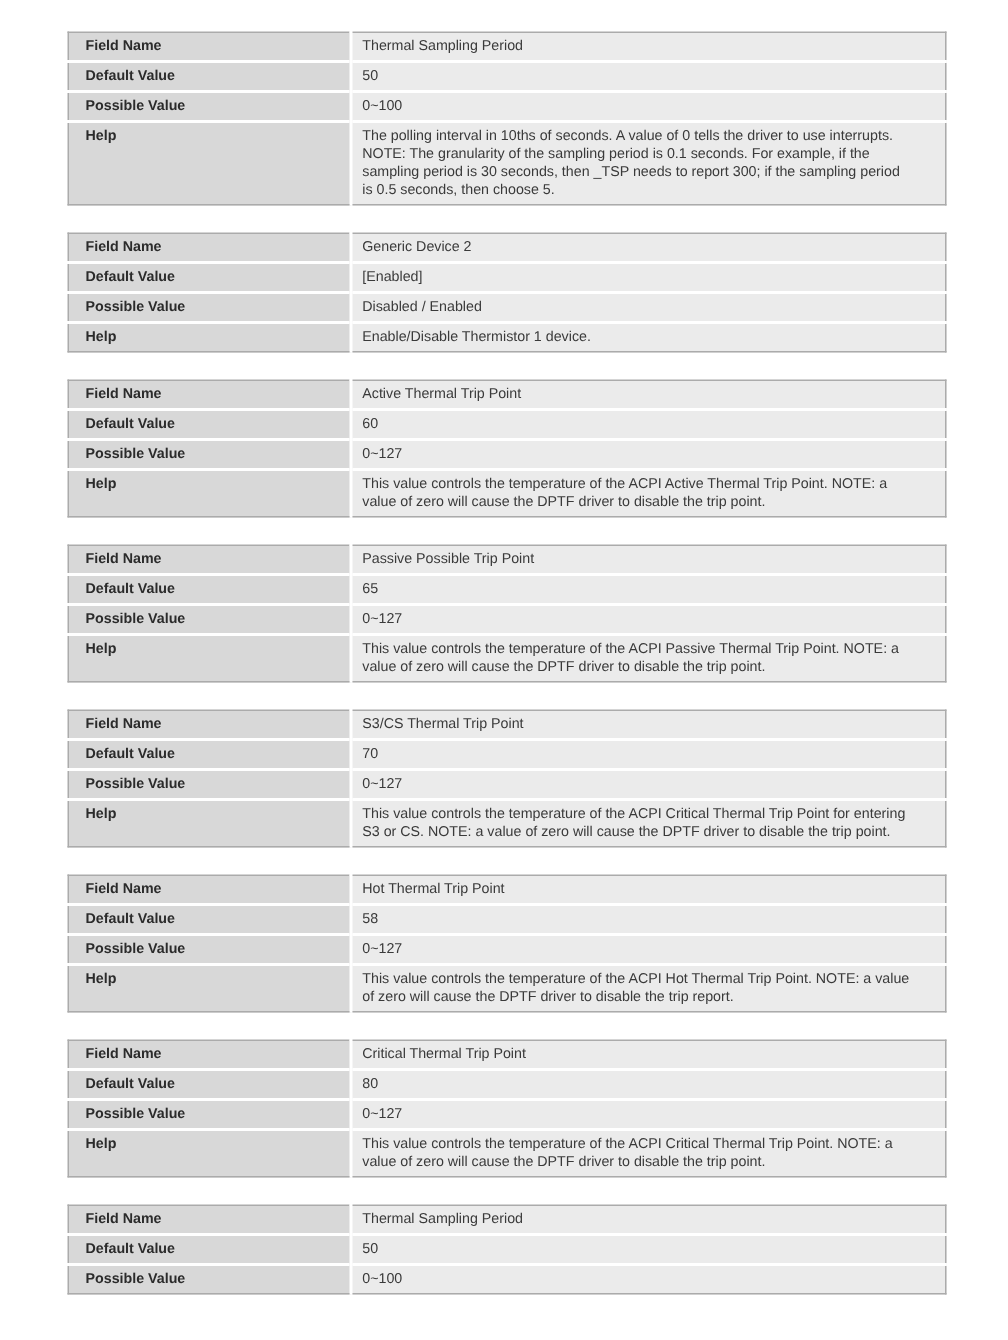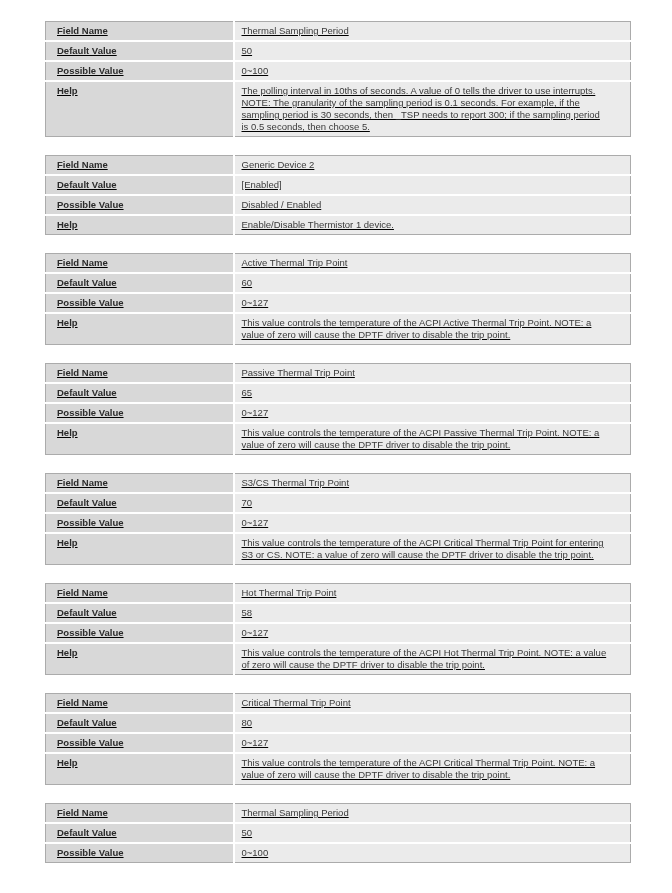--- a/index.html
+++ b/index.html
@@ -18,21 +18,20 @@
   }
   body {
     width: 672px;
     height: 893px;
     overflow: hidden;
     background: var(--page-bg);
     font-family: "Liberation Sans", "DejaVu Sans", sans-serif;
   }
   .doc-page {
     padding: 21px 41px 0 45px;
-    text-decoration: underline;
   }
   table.field-table {
     width: 586px;
     table-layout: fixed;
     border-collapse: collapse;
     border: 1px solid var(--table-border);
     margin: 0 0 18px 0;
     font-size: 9.5px;
     line-height: 12px;
   }
@@ -124,21 +123,21 @@
         <td class="cell-label">Help</td>
         <td class="cell-value">This value controls the temperature of the ACPI Active Thermal Trip Point. NOTE: a value of zero will cause the DPTF driver to disable the trip point.</td>
       </tr>
     </tbody>
   </table>
 
   <table class="field-table">
     <tbody>
       <tr>
         <td class="cell-label">Field Name</td>
-        <td class="cell-value">Passive Thermal Trip Point</td>
+        <td class="cell-value">Passive Possible Trip Point</td>
       </tr>
       <tr>
         <td class="cell-label">Default Value</td>
         <td class="cell-value">65</td>
       </tr>
       <tr>
         <td class="cell-label">Possible Value</td>
         <td class="cell-value">0~127</td>
       </tr>
       <tr>
@@ -178,21 +177,21 @@
       <tr>
         <td class="cell-label">Default Value</td>
         <td class="cell-value">58</td>
       </tr>
       <tr>
         <td class="cell-label">Possible Value</td>
         <td class="cell-value">0~127</td>
       </tr>
       <tr>
         <td class="cell-label">Help</td>
-        <td class="cell-value">This value controls the temperature of the ACPI Hot Thermal Trip Point. NOTE: a value of zero will cause the DPTF driver to disable the trip point.</td>
+        <td class="cell-value">This value controls the temperature of the ACPI Hot Thermal Trip Point. NOTE: a value of zero will cause the DPTF driver to disable the trip report.</td>
       </tr>
     </tbody>
   </table>
 
   <table class="field-table">
     <tbody>
       <tr>
         <td class="cell-label">Field Name</td>
         <td class="cell-value">Critical Thermal Trip Point</td>
       </tr>

